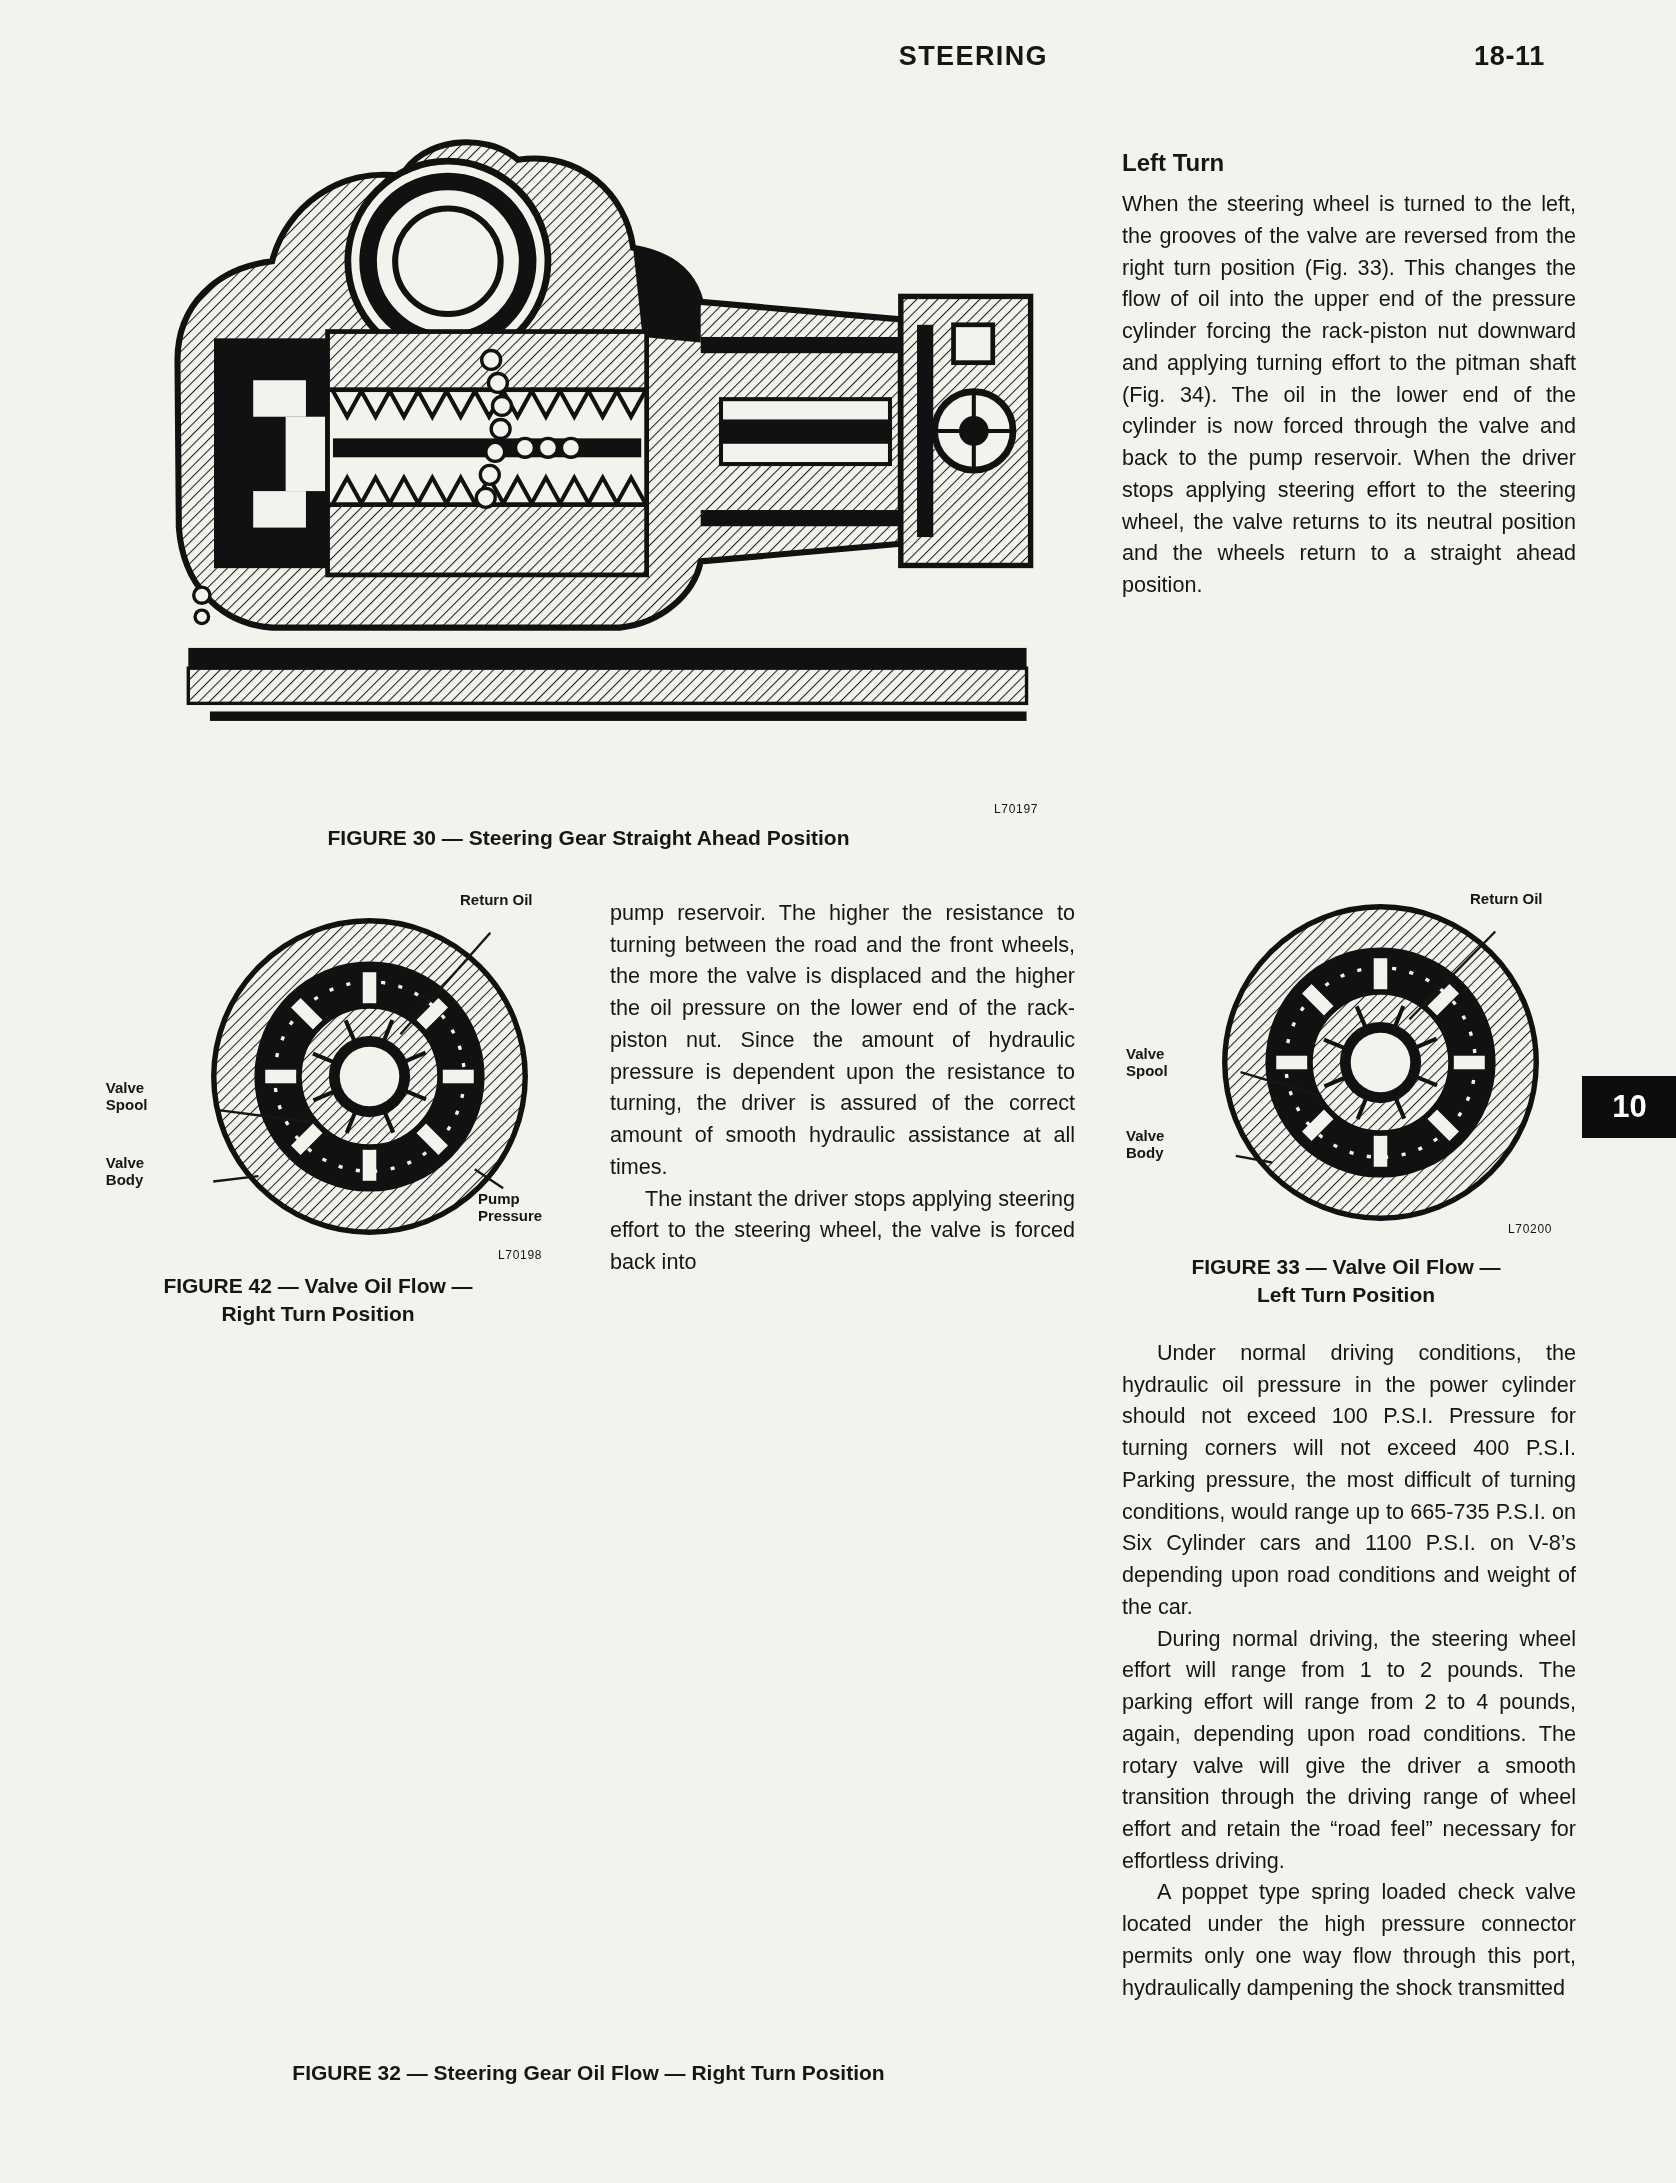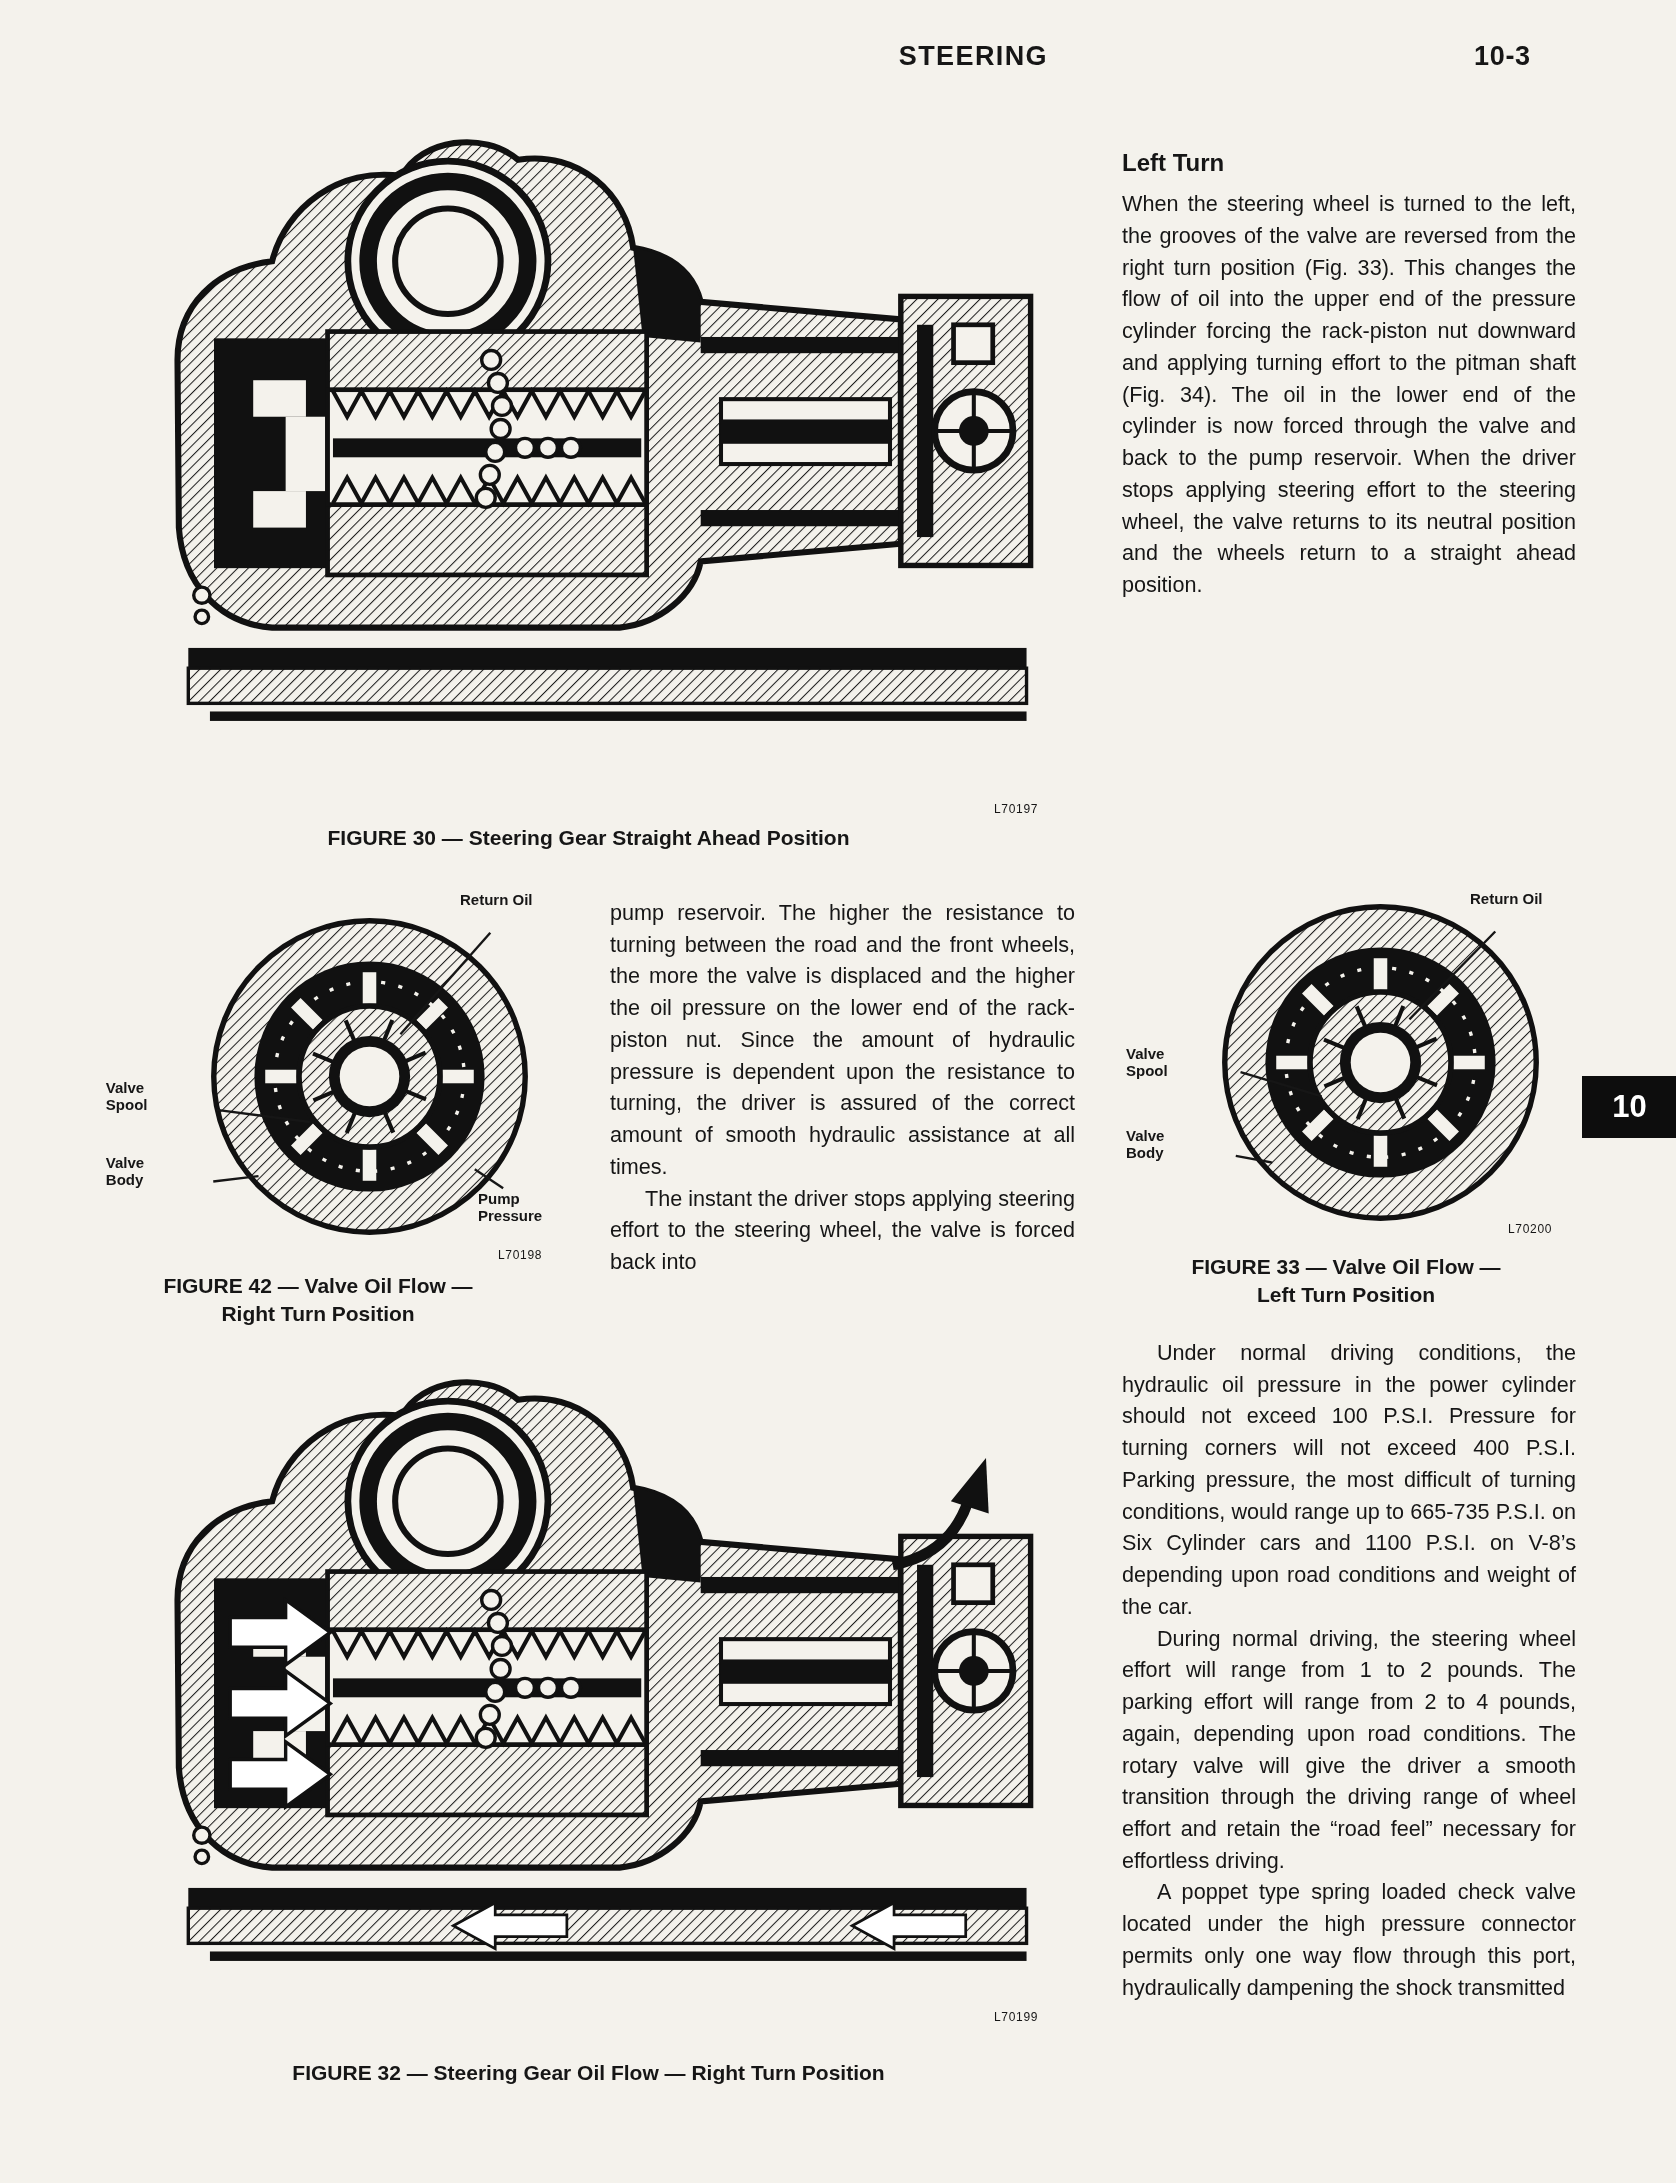--- a/index.html
+++ b/index.html
@@ -111,21 +111,21 @@
           <line x1="240" y1="150" x2="240" y2="182" transform="rotate(292 240 240)"></line>
           <line x1="240" y1="150" x2="240" y2="182" transform="rotate(337 240 240)"></line>
         </g>
         <circle cx="240" cy="240" r="60" fill="#111"></circle>
         <circle cx="240" cy="240" r="44" fill="#f4f2ec"></circle>
       </symbol>
     </defs>
   </svg>
 
   <div class="hdr" style="left:609px; top:41px; width:439px; text-align:right;">STEERING</div>
-  <div class="hdr" style="left:1474px; top:41px; width:135px; text-align:left; letter-spacing:0.7px;">10-3</div>
+  <div class="hdr" style="left:1474px; top:41px; width:135px; text-align:left; letter-spacing:0.7px;">18-11</div>
 
   <div class="fig" style="left:115px; top:122px; width:947px; height:707px;">
     <svg class="art" style="left:0;top:0;" width="947" height="676" viewBox="0 0 1400 1000">
       <use href="#gearSym" width="1400" height="1000"></use>
     </svg>
     <div class="photoid" style="left:879px; top:680px;">L70197</div>
   </div>
   <div class="figcap" style="left:115px; top:826px; width:947px;">FIGURE 30 — Steering Gear Straight Ahead Position</div>
 
   <div class="col" style="left:1122px; top:126px; width:454px;">
@@ -181,31 +181,16 @@
   <div class="tab10">
     <span>10</span>
   </div>
 
   <div class="col" style="left:1122px; top:1337px; width:454px;">
     <div class="para indent">Under normal driving conditions, the hydraulic oil pressure in the power cylinder should not exceed 100 P.S.I. Pressure for turning corners will not exceed 400 P.S.I. Parking pressure, the most difficult of turning conditions, would range up to 665-735 P.S.I. on Six Cylinder cars and 1100 P.S.I. on V-8’s depending upon road conditions and weight of the car.</div>
     <div class="para indent">During normal driving, the steering wheel effort will range from 1 to 2 pounds. The parking effort will range from 2 to 4 pounds, again, depending upon road conditions. The rotary valve will give the driver a smooth transition through the driving range of wheel effort and retain the “road feel” necessary for effortless driving.</div>
     <div class="para indent">A poppet type spring loaded check valve located under the high pressure connector permits only one way flow through this port, hydraulically dampening the shock transmitted</div>
   </div>
 
-  <div class="fig" style="left:115px; top:1362px; width:947px; height:696px;">
-    <svg class="art" style="left:0;top:0;" width="947" height="676" viewBox="0 0 1400 1000">
-      <use href="#gearSym" width="1400" height="1000"></use>
-      <g>
-        <polygon points="170,378 252,378 252,352 318,400 252,448 252,422 170,422" fill="#ffffff" stroke="#111" stroke-width="5"></polygon>
-        <polygon points="170,483 252,483 252,457 318,505 252,553 252,527 170,527" fill="#ffffff" stroke="#111" stroke-width="5"></polygon>
-        <polygon points="170,588 252,588 252,562 318,610 252,658 252,632 170,632" fill="#ffffff" stroke="#111" stroke-width="5"></polygon>
-        <polygon points="500,834 562,800 562,818 668,818 668,850 562,850 562,868" fill="#ffffff" stroke="#111" stroke-width="4"></polygon>
-        <polygon points="1090,834 1152,800 1152,818 1258,818 1258,850 1152,850 1152,868" fill="#ffffff" stroke="#111" stroke-width="4"></polygon>
-        <path d="M1150 300 Q 1235 285 1262 205" fill="none" stroke="#111" stroke-width="16"></path>
-        <polygon points="1236,206 1288,142 1292,224" fill="#111"></polygon>
-      </g>
-    </svg>
-    <div class="photoid" style="left:879px; top:648px;">L70199</div>
-  </div>
   <div class="figcap" style="left:115px; top:2061px; width:947px;">FIGURE 32 — Steering Gear Oil Flow — Right Turn Position</div>
 
 </div>
 
 
 </body></html>

